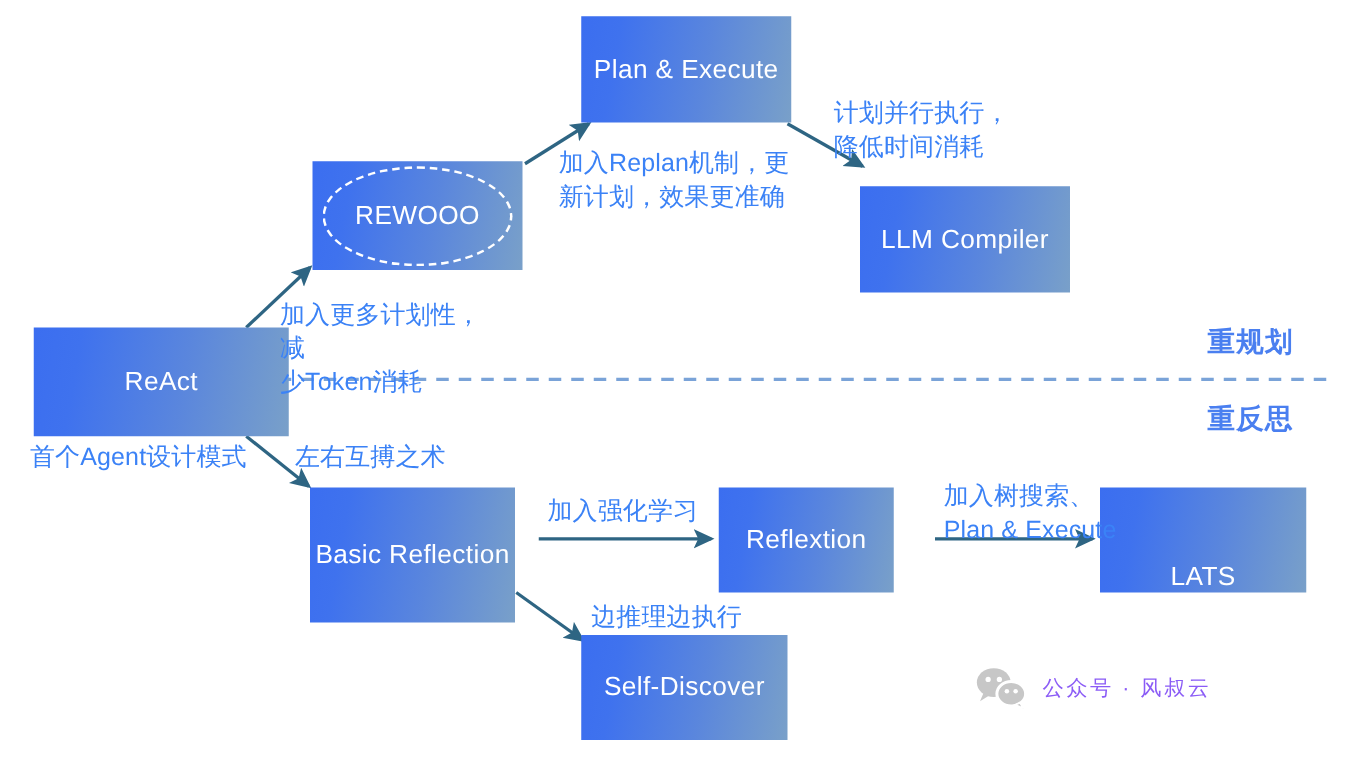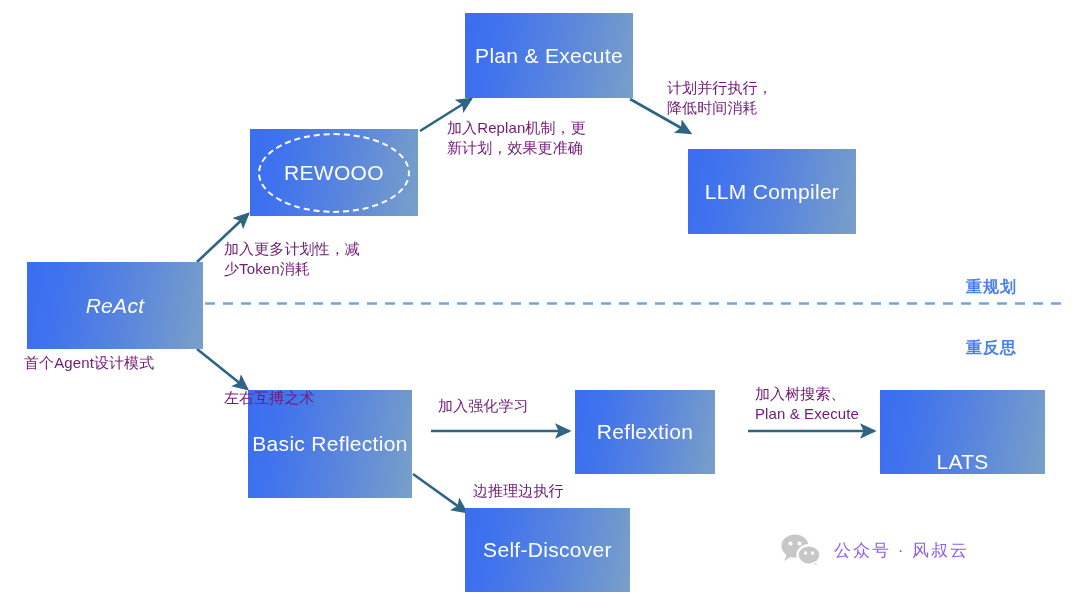--- a/index.html
+++ b/index.html
@@ -43,34 +43,33 @@
     transform: translate(-50%, -50%);
     width: 148px;
     height: 76px;
     border: 2px dashed #ffffff;
     border-radius: 50%;
     z-index: 1;
     pointer-events: none;
   }
   .edge-label {
     position: absolute;
-    color: #701a75;
-    font-size: 15px;
+    color: #3b82f6;
+    font-size: 20px;
     line-height: 1.35;
     white-space: pre-line;
     letter-spacing: 0.1px;
   }
   .side-label {
     position: absolute;
     color: #4a7ff0;
-    font-size: 16px;
+    font-size: 22px;
     font-weight: 700;
     letter-spacing: 1px;
     white-space: nowrap;
-    margin-top: 18px;
   }
   svg#wires {
     position: absolute;
     left: 0;
     top: 0;
     width: 1080px;
     height: 611px;
     pointer-events: none;
   }
   #watermark {
@@ -109,21 +108,21 @@
 
     <line x1="431" y1="431" x2="569" y2="431" stroke="#2e6583" stroke-width="2.6" marker-end="url(#ah)"></line>
 
     <line x1="748" y1="431" x2="874" y2="431" stroke="#2e6583" stroke-width="2.6" marker-end="url(#ah)"></line>
 
     <line x1="413" y1="474" x2="466" y2="512" stroke="#2e6583" stroke-width="2.6" marker-end="url(#ah)"></line>
 
     <line x1="205" y1="303.5" x2="1062" y2="303.5" stroke="#7aa3d8" stroke-width="2.6" stroke-dasharray="10 8"></line>
   </svg>
 
-  <div class="node" style="left:27px; top:262px; width:176px; height:87px;font-style:italic;">
+  <div class="node" style="left:27px; top:262px; width:204px; height:87px;">
     <span class="node-label">ReAct</span>
   </div>
 
   <div class="node" style="left:250px; top:129px; width:168px; height:87px;">
     <span class="ellipse-deco"></span>
     <span class="node-label">REWOOO</span>
   </div>
 
   <div class="node" style="left:465px; top:13px; width:168px; height:85px;">
     <span class="node-label">Plan &amp; Execute</span>
@@ -153,21 +152,21 @@
 少Token消耗</div>
 
   <div class="edge-label" style="left:447px; top:118px; width:190px;">加入Replan机制，更
 新计划，效果更准确</div>
 
   <div class="edge-label" style="left:667px; top:78px; width:170px;">计划并行执行，
 降低时间消耗</div>
 
   <div class="edge-label" style="left:24px; top:353px; width:220px;">首个Agent设计模式</div>
 
-  <div class="edge-label" style="left:224px; top:353px; width:180px;margin-top:35px;">左右互搏之术</div>
+  <div class="edge-label" style="left:236px; top:353px; width:180px;">左右互搏之术</div>
 
   <div class="edge-label" style="left:438px; top:396px; width:140px;">加入强化学习</div>
 
   <div class="edge-label" style="left:755px; top:384px; width:150px;">加入树搜索、
 Plan &amp; Execute</div>
 
   <div class="edge-label" style="left:473px; top:481px; width:160px;">边推理边执行</div>
 
   <div class="side-label" style="left:966px; top:259px;">重规划</div>
 

